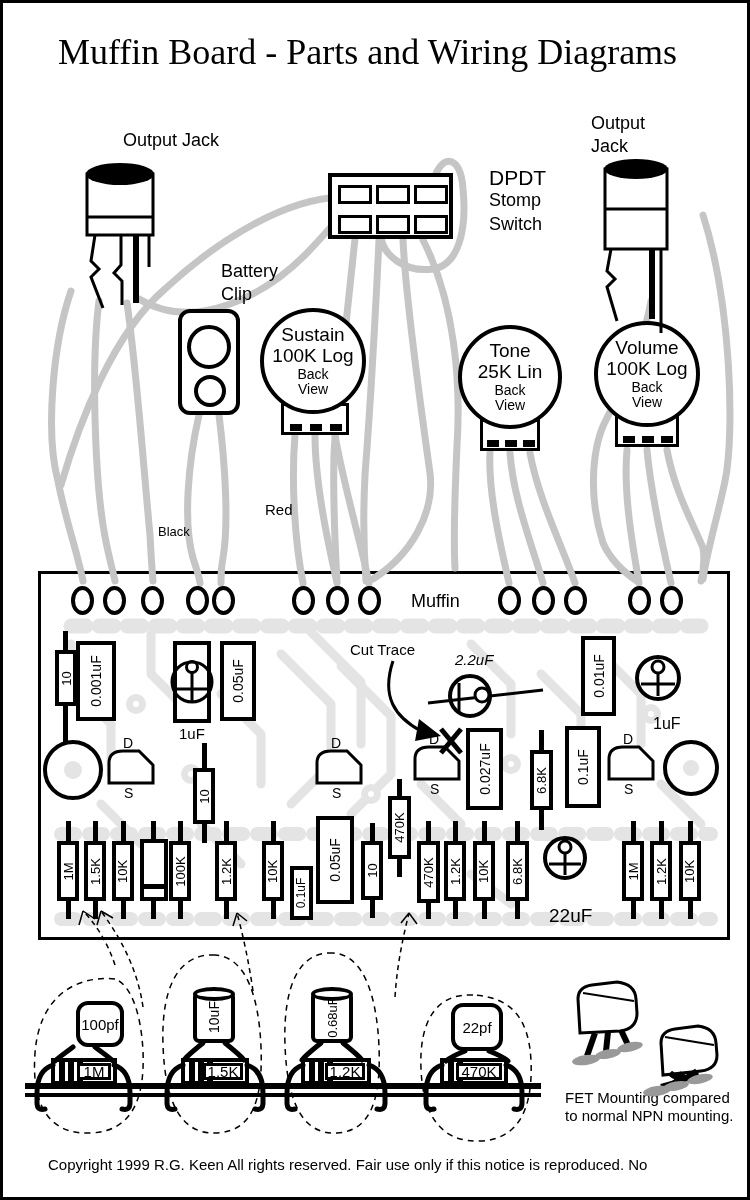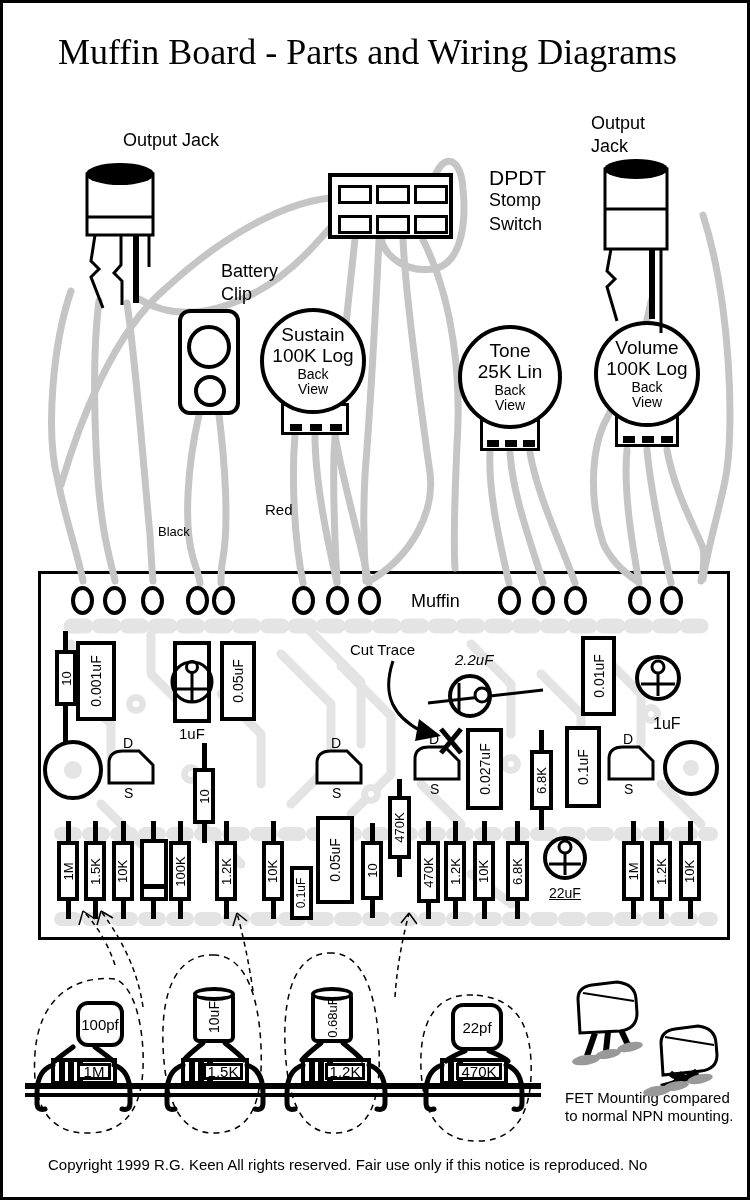--- a/index.html
+++ b/index.html
@@ -301,21 +301,21 @@
     <div class="lead" style="left:479px;top:898px;width:5px;height:18px;"></div>
   <div class="comp" style="left:470px;top:838px;width:22px;height:60px;">
       <span class="vtext">10K</span>
     </div>
   <div class="lead" style="left:512px;top:818px;width:5px;height:20px;"></div>
     <div class="lead" style="left:512px;top:898px;width:5px;height:18px;"></div>
   <div class="comp" style="left:503px;top:838px;width:23px;height:60px;">
       <span class="vtext">6.8K</span>
     </div>
   <div class="comp circle" style="left:540px;top:833px;width:44px;height:44px;"></div>
-  <div class="lbl" style="left:546px;top:882px;font-size:14px;text-decoration:underline;">22uF</div>
+  <div class="lbl" style="left:546px;top:902px;font-size:19px;">22uF</div>
   <div class="lead" style="left:628px;top:818px;width:5px;height:20px;"></div>
     <div class="lead" style="left:628px;top:898px;width:5px;height:18px;"></div>
   <div class="comp" style="left:619px;top:838px;width:22px;height:60px;">
       <span class="vtext">1M</span>
     </div>
   <div class="lead" style="left:656px;top:818px;width:5px;height:20px;"></div>
     <div class="lead" style="left:656px;top:898px;width:5px;height:18px;"></div>
   <div class="comp" style="left:647px;top:838px;width:22px;height:60px;">
       <span class="vtext">1.2K</span>
     </div>

